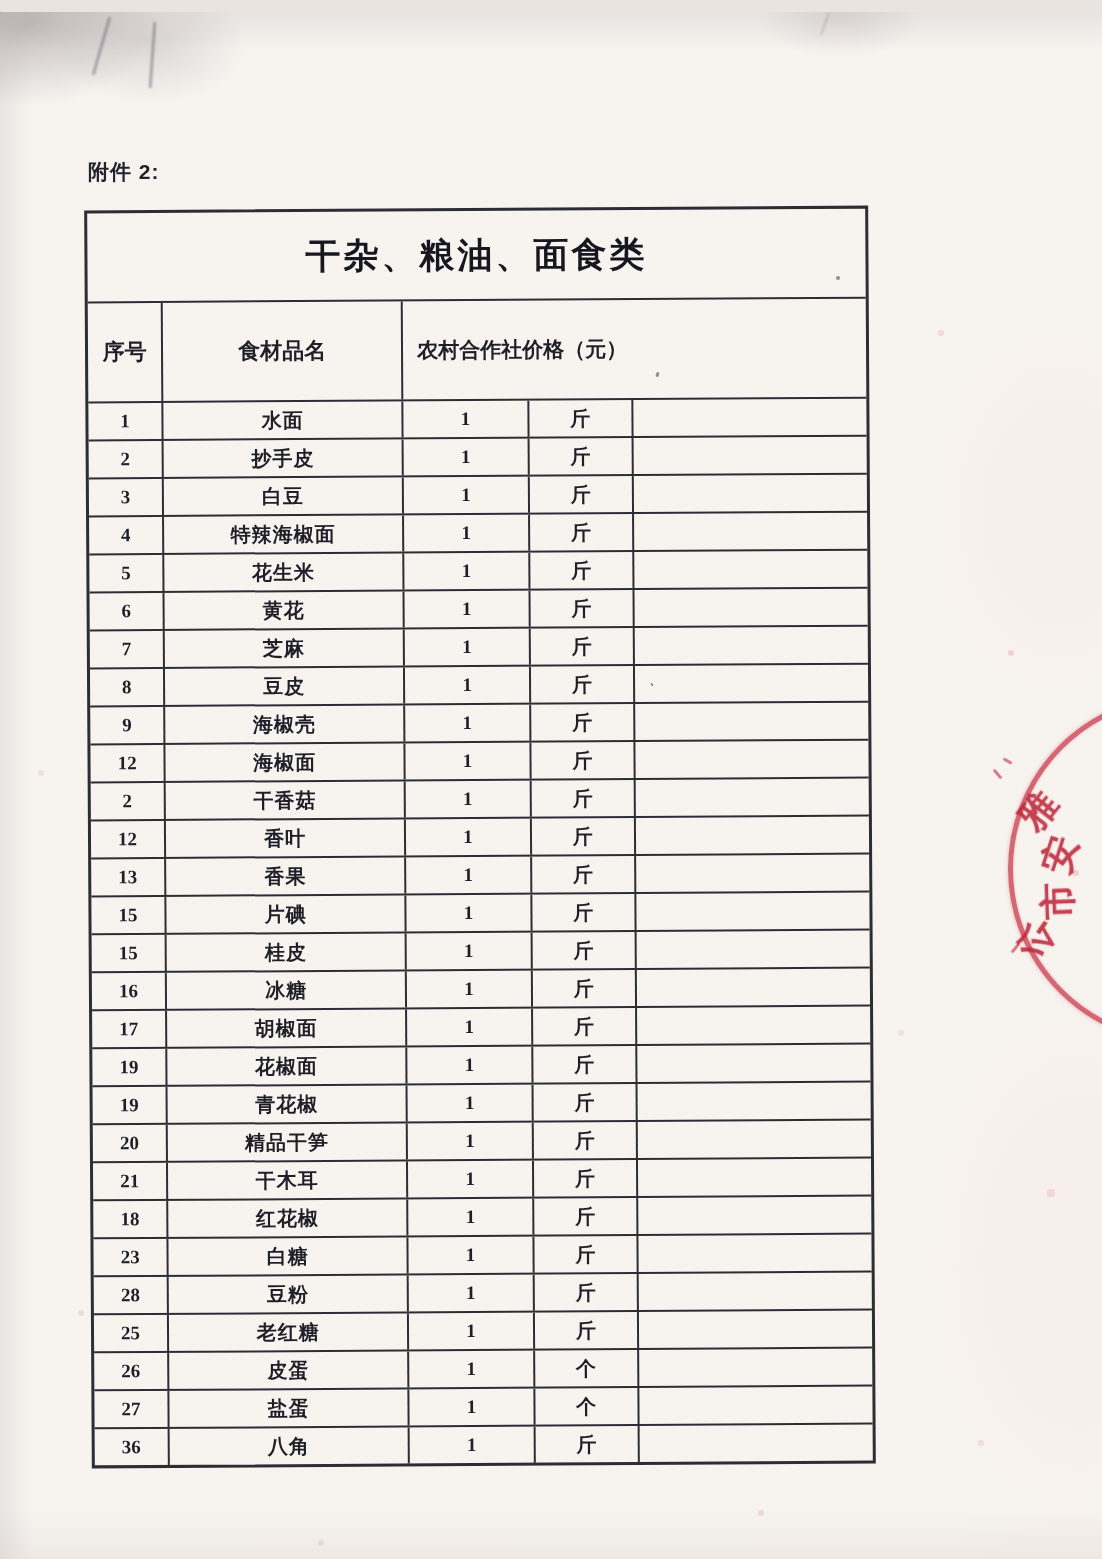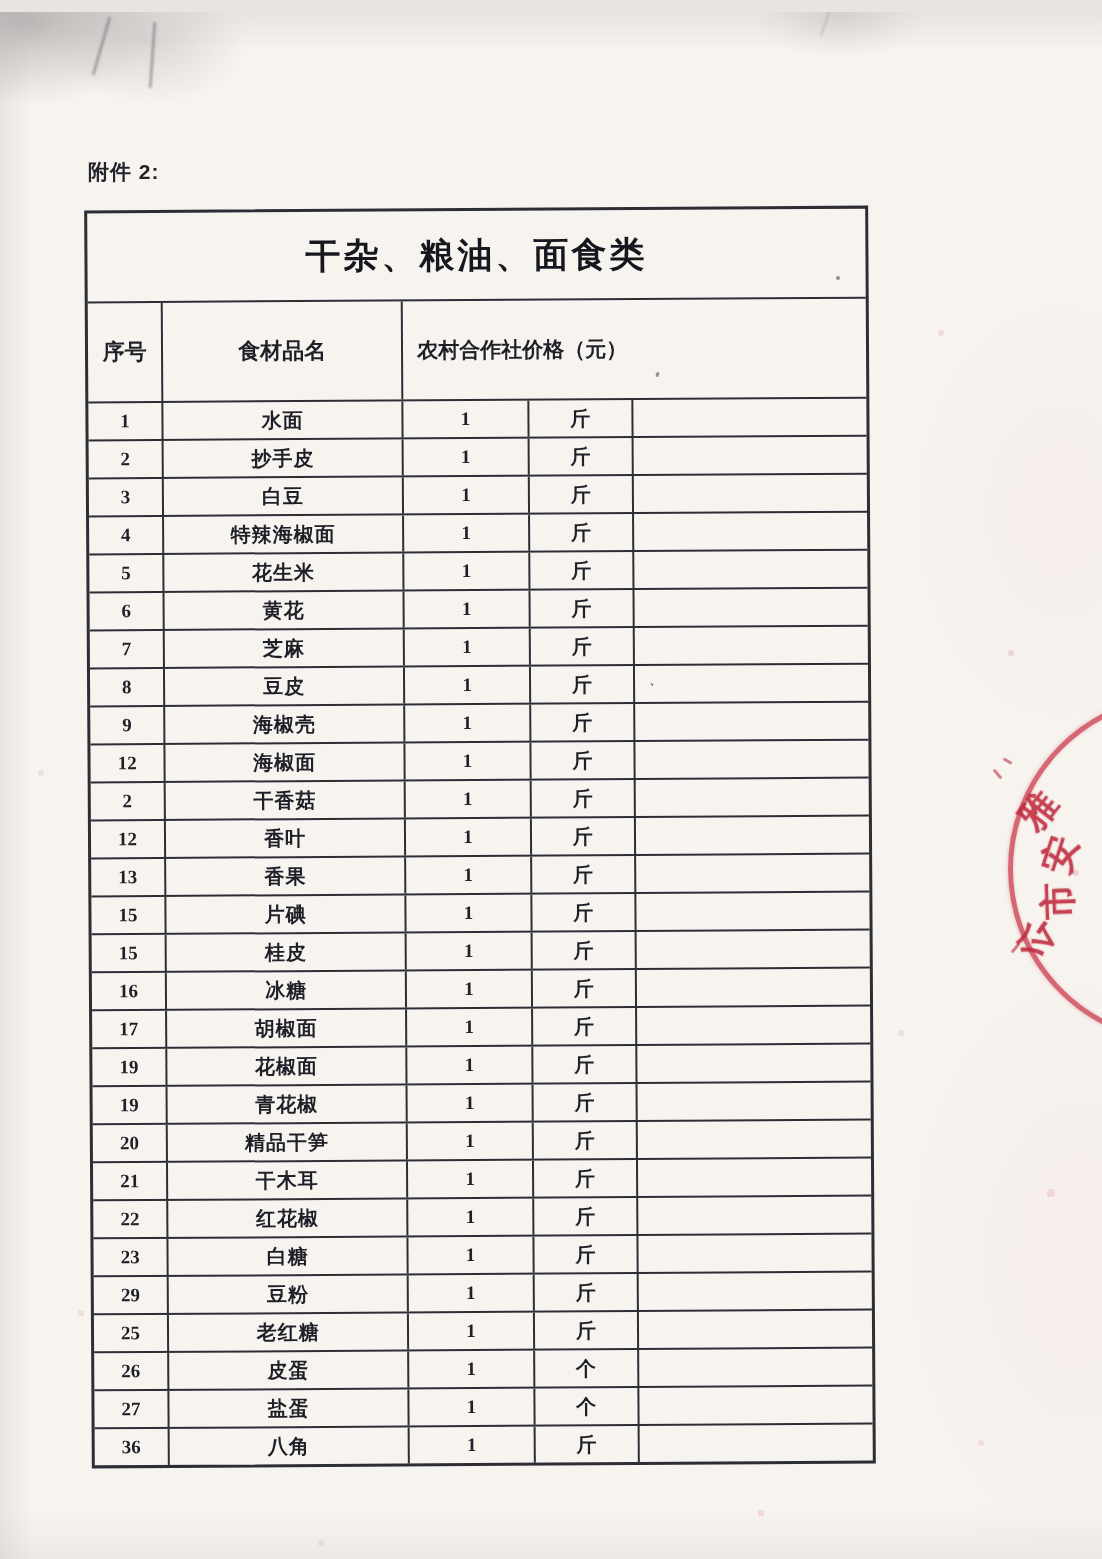--- a/index.html
+++ b/index.html
@@ -260,35 +260,35 @@
           <div class="cell c4"></div>
         </div>
         <div class="row">
           <div class="cell c0 num">21</div>
           <div class="cell c1 name">干木耳</div>
           <div class="cell c2 num">1</div>
           <div class="cell c3 unit">斤</div>
           <div class="cell c4"></div>
         </div>
         <div class="row">
-          <div class="cell c0 num">22</div>
+          <div class="cell c0 num">18</div>
           <div class="cell c1 name">红花椒</div>
           <div class="cell c2 num">1</div>
           <div class="cell c3 unit">斤</div>
           <div class="cell c4"></div>
         </div>
         <div class="row">
           <div class="cell c0 num">23</div>
           <div class="cell c1 name">白糖</div>
           <div class="cell c2 num">1</div>
           <div class="cell c3 unit">斤</div>
           <div class="cell c4"></div>
         </div>
         <div class="row">
-          <div class="cell c0 num">29</div>
+          <div class="cell c0 num">28</div>
           <div class="cell c1 name">豆粉</div>
           <div class="cell c2 num">1</div>
           <div class="cell c3 unit">斤</div>
           <div class="cell c4"></div>
         </div>
         <div class="row">
           <div class="cell c0 num">25</div>
           <div class="cell c1 name">老红糖</div>
           <div class="cell c2 num">1</div>
           <div class="cell c3 unit">斤</div>

